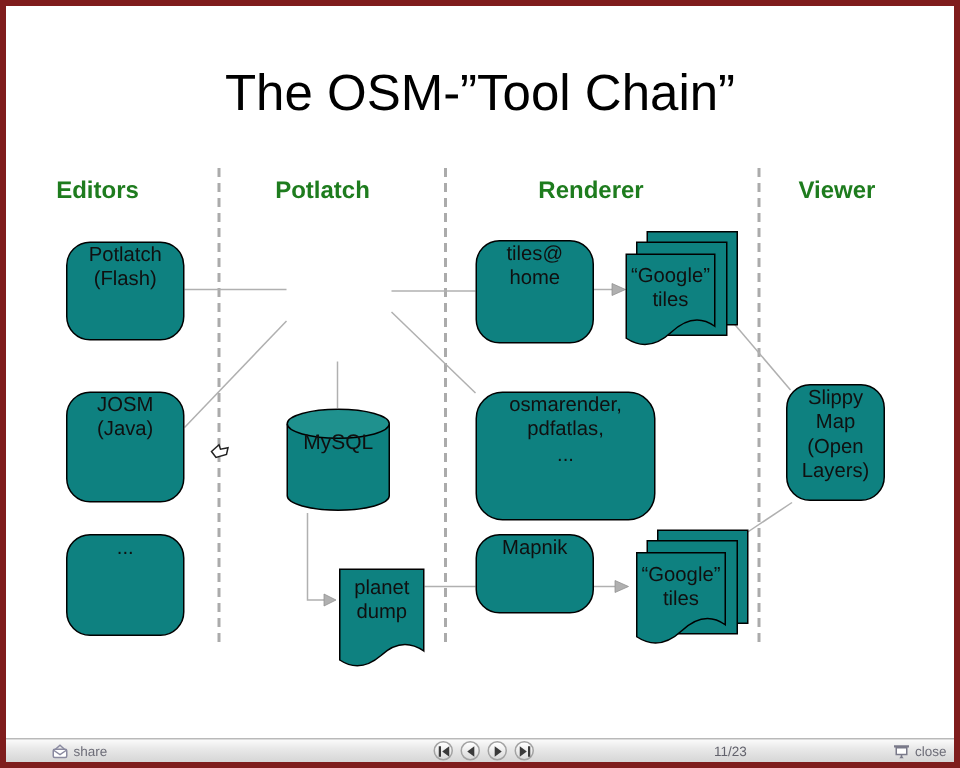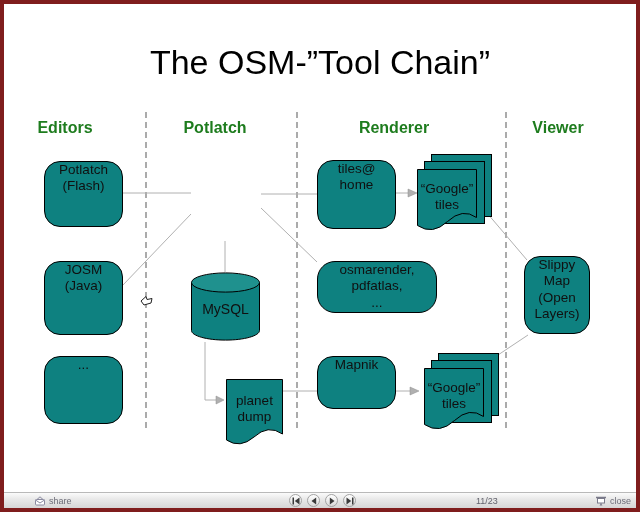--- a/index.html
+++ b/index.html
@@ -21,21 +21,21 @@
   }
   svg.layer { position:absolute; left:0; top:0; width:640px; height:512px; pointer-events:none; }
   .node {
     position:absolute; background:#0e8180; border:1px solid #000;
     display:flex; justify-content:center; z-index:2;
   }
   .node-label {
     white-space:pre-line; text-align:center; font-size:13.5px; line-height:1.22; color:#101010;
   }
   .float-label {
-    position:absolute; z-index:3; display:flex; align-items:center; justify-content:center;
+    position:absolute; z-index:3; display:flex; justify-content:center;
     text-align:center; pointer-events:none;
   }
   .shape-svg { position:absolute; z-index:2; overflow:visible; }
   .cursor { position:absolute; left:135px; top:291px; z-index:5; }
   
   .player-bar {
     position:absolute; left:0; right:0; bottom:0; height:16px;
     background:linear-gradient(#fbfbfb, #e9e9e9 40%, #d6d6d6);
     border-top:1px solid #b9b9b9; z-index:10;
   }
@@ -94,21 +94,21 @@
     <span class="node-label">JOSM
 (Java)</span>
   </div>
   <div class="node" style="left:40px;top:352px;width:79px;height:68px;border-radius:16px">
     <span class="node-label">...</span>
   </div>
   <div class="node" style="left:313px;top:156px;width:79px;height:69px;border-radius:16px">
     <span class="node-label">tiles@
 home</span>
   </div>
-  <div class="node" style="left:313px;top:257px;width:120px;height:52px;border-radius:18px">
+  <div class="node" style="left:313px;top:257px;width:120px;height:86px;border-radius:18px">
     <span class="node-label">osmarender,
 pdfatlas,
 ...</span>
   </div>
   <div class="node" style="left:313px;top:352px;width:79px;height:53px;border-radius:16px">
     <span class="node-label">Mapnik</span>
   </div>
   <div class="node" style="left:520px;top:252px;width:66px;height:78px;border-radius:16px">
     <span class="node-label">Slippy
 Map

